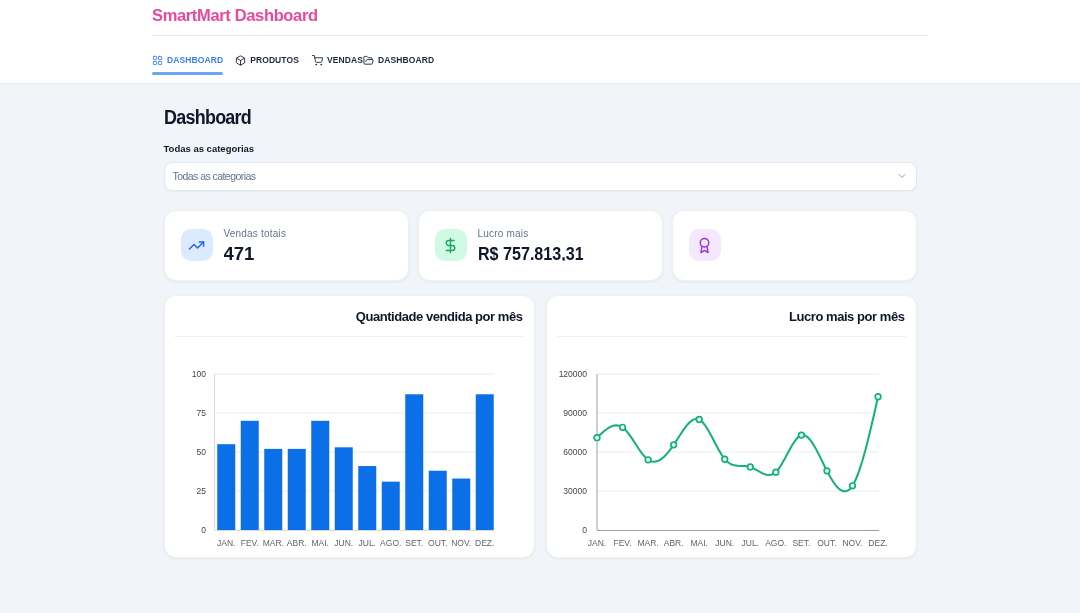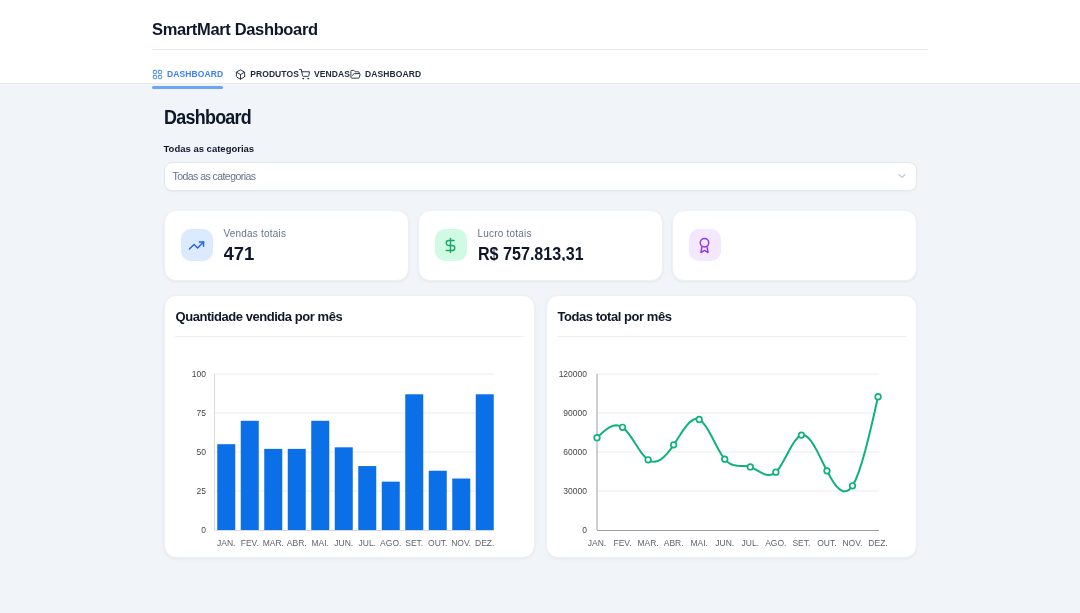--- a/index.html
+++ b/index.html
@@ -1,40 +1,40 @@
 <!DOCTYPE html>
 <html lang="pt-br"><head>
 <meta charset="utf-8">
 <title>SmartMart Dashboard</title>
 <style>
 * { margin:0; padding:0; box-sizing:border-box; }
 html,body { width:1080px; height:613px; overflow:hidden; }
 body { background:#f1f5f9; font-family:"Liberation Sans", sans-serif; -webkit-font-smoothing:antialiased; }
 .hdr { background:#fff; height:84px; border-bottom:1px solid #e7eaee; }
 .hwrap { width:776px; margin:0 auto; }
-h1 { font-size:16.5px; font-weight:700; color:#0f172a; padding-top:20px; letter-spacing:-0.35px; }
+h1 { font-size:16.5px; font-weight:700; color:#ec4899; padding-top:6px; letter-spacing:-0.35px; }
 .hdiv { border-top:1px solid #e7eaee; margin-top:10px; }
 nav { display:flex; margin-top:19px; }
 .tab { display:flex; align-items:flex-start; gap:4px; margin-right:12px; font-size:8.5px; font-weight:700; letter-spacing:0.1px; color:#1e293b; position:relative; padding-bottom:13px; line-height:11px; }
 .tab.active { color:#3b82f6; }
 .tab.active::after { content:""; position:absolute; left:0; right:0; bottom:4.5px; height:2.5px; border-radius:2px; background:#6ba4f8; }
 main { width:753px; margin:0 auto; }
 h2 { font-size:19.5px; font-weight:700; color:#0f172a; padding-top:26px; letter-spacing:-0.8px; line-height:15px; transform:scaleX(0.92); transform-origin:left; }
 .flabel { display:block; font-size:9.5px; font-weight:700; color:#0f172a; margin-top:19px; line-height:9px; }
 .select { margin-top:8.5px; height:29px; background:#fff; border:1px solid #e2e8f0; border-radius:8px; display:flex; align-items:center; justify-content:space-between; padding:0 8px; font-size:10.5px; letter-spacing:-0.55px; color:#64748b; box-shadow:0 1px 2px rgba(16,24,40,.04); }
 .cards { display:flex; gap:9px; margin-top:19.5px; }
 .card { background:#fff; border:1px solid #edf0f4; border-radius:12px; box-shadow:0 1px 3px rgba(16,24,40,.06); }
 .stat { width:245px; height:71px; padding:18px 32px 0 16px; display:flex; gap:11px; }
 .chip { width:32px; height:32px; border-radius:10px; flex:0 0 32px; display:flex; align-items:center; justify-content:center; }
 .chip.blue { background:#dbeafe; }
 .chip.green { background:#d1fae5; }
 .chip.purple { background:#f3e8ff; }
 .slabel { font-size:10px; color:#64748b; letter-spacing:0.2px; line-height:10px; margin-top:0px; }
 .sval { font-size:18.5px; font-weight:700; color:#0f172a; margin-top:7.5px; letter-spacing:0; white-space:nowrap; overflow:hidden; max-width:175px; line-height:14px; }
-.charts { display:flex; gap:11px; margin-top:13.5px; }
+.charts { display:flex; gap:11px; margin-top:13.5px;text-align:right; }
 .chartcard { width:371px; height:263px; position:relative; }
 .ctitle { font-size:13px; font-weight:700; color:#0f172a; padding:15px 11px 0 11px; letter-spacing:-0.45px; line-height:11px; }
 .cdiv { border-top:1px solid #eef1f4; margin:14px 10px 0 10px; }
 svg.chart { position:absolute; left:-1px; top:-2.5px; }
 </style>
 </head>
 <body>
 <div class="hdr">
   <div class="hwrap">
     <h1>SmartMart Dashboard</h1>
@@ -42,21 +42,21 @@
     <nav>
       <div class="tab active">
           <svg width="11" height="11" viewBox="0 0 24 24" fill="none" stroke="#3b82f6" stroke-width="2" stroke-linecap="round" stroke-linejoin="round">
             <rect x="3" y="3" width="7" height="7" rx="1.5"></rect>
             <rect x="14" y="3" width="7" height="7" rx="1.5"></rect>
             <rect x="3" y="14" width="7" height="7" rx="1.5"></rect>
             <rect x="14" y="14" width="7" height="7" rx="1.5"></rect>
           </svg>
           <span>DASHBOARD</span>
         </div>
-      <div class="tab" style="margin-right:0">
+      <div class="tab" style="margin-right:13px">
           <svg width="11" height="11" viewBox="0 0 24 24" fill="none" stroke="#1e293b" stroke-width="2" stroke-linecap="round" stroke-linejoin="round">
             <path d="M21 16V8a2 2 0 0 0-1-1.73l-7-4a2 2 0 0 0-2 0l-7 4A2 2 0 0 0 3 8v8a2 2 0 0 0 1 1.73l7 4a2 2 0 0 0 2 0l7-4A2 2 0 0 0 21 16z"></path>
             <polyline points="3.27 6.96 12 12.01 20.73 6.96"></polyline>
             <line x1="12" y1="22.08" x2="12" y2="12"></line>
           </svg>
           <span>PRODUTOS</span>
         </div>
       <div class="tab" style="margin-right:0">
           <svg width="11" height="11" viewBox="0 0 24 24" fill="none" stroke="#1e293b" stroke-width="2" stroke-linecap="round" stroke-linejoin="round">
             <circle cx="9" cy="21" r="1"></circle>
@@ -97,21 +97,21 @@
         </div>
     </div>
     <div class="card stat">
       <div class="chip green">
           <svg width="17" height="17" viewBox="0 0 24 24" fill="none" stroke="#18a864" stroke-width="2" stroke-linecap="round" stroke-linejoin="round">
             <line x1="12" y1="2" x2="12" y2="22"></line>
             <path d="M17 5H9.5a3.5 3.5 0 0 0 0 7h5a3.5 3.5 0 0 1 0 7H6"></path>
           </svg>
         </div>
       <div>
-          <div class="slabel">Lucro totais</div>
+          <div class="slabel">Lucro mais</div>
           <div class="sval" style="transform:scaleX(0.87);transform-origin:left">R$ 757.813,31</div>
         </div>
     </div>
     <div class="card stat">
       <div class="chip purple">
           <svg width="17" height="17" viewBox="0 0 24 24" fill="none" stroke="#9333ea" stroke-width="2" stroke-linecap="round" stroke-linejoin="round">
             <circle cx="12" cy="8" r="6"></circle>
             <path d="M15.477 12.89 17 22l-5-3-5 3 1.523-9.11"></path>
           </svg>
         </div>
@@ -153,21 +153,21 @@
 <text x="250.25" y="253" text-anchor="middle" font-size="8.5" fill="#5f6368">SET.</text>
 <rect x="264.75" y="177.72" width="18" height="59.28" fill="#0b70e8"></rect>
 <text x="273.75" y="253" text-anchor="middle" font-size="8.5" fill="#5f6368">OUT.</text>
 <rect x="288.25" y="185.52" width="18" height="51.48" fill="#0b70e8"></rect>
 <text x="297.25" y="253" text-anchor="middle" font-size="8.5" fill="#5f6368">NOV.</text>
 <rect x="311.75" y="101.28" width="18" height="135.72" fill="#0b70e8"></rect>
 <text x="320.75" y="253" text-anchor="middle" font-size="8.5" fill="#5f6368">DEZ.</text>
 </svg>
     </div>
     <div class="card chartcard">
-      <div class="ctitle">Todas total por mês</div>
+      <div class="ctitle">Lucro mais por mês</div>
       <div class="cdiv"></div>
       <svg class="chart" width="371" height="267" viewBox="0 0 371 267">
 <line x1="51.0" y1="81" x2="333" y2="81" stroke="#ebebeb" stroke-width="1"></line>
 <line x1="51.0" y1="120" x2="333" y2="120" stroke="#ebebeb" stroke-width="1"></line>
 <line x1="51.0" y1="159" x2="333" y2="159" stroke="#ebebeb" stroke-width="1"></line>
 <line x1="51.0" y1="198" x2="333" y2="198" stroke="#ebebeb" stroke-width="1"></line>
 <line x1="51.0" y1="237.5" x2="333" y2="237.5" stroke="#9aa0a6" stroke-width="1"></line>
 <line x1="51.0" y1="81" x2="51.0" y2="237" stroke="#9aa0a6" stroke-width="1"></line>
 <text x="41" y="84" text-anchor="end" font-size="8.5" fill="#454545">120000</text>
 <text x="41" y="123" text-anchor="end" font-size="8.5" fill="#454545">90000</text>

